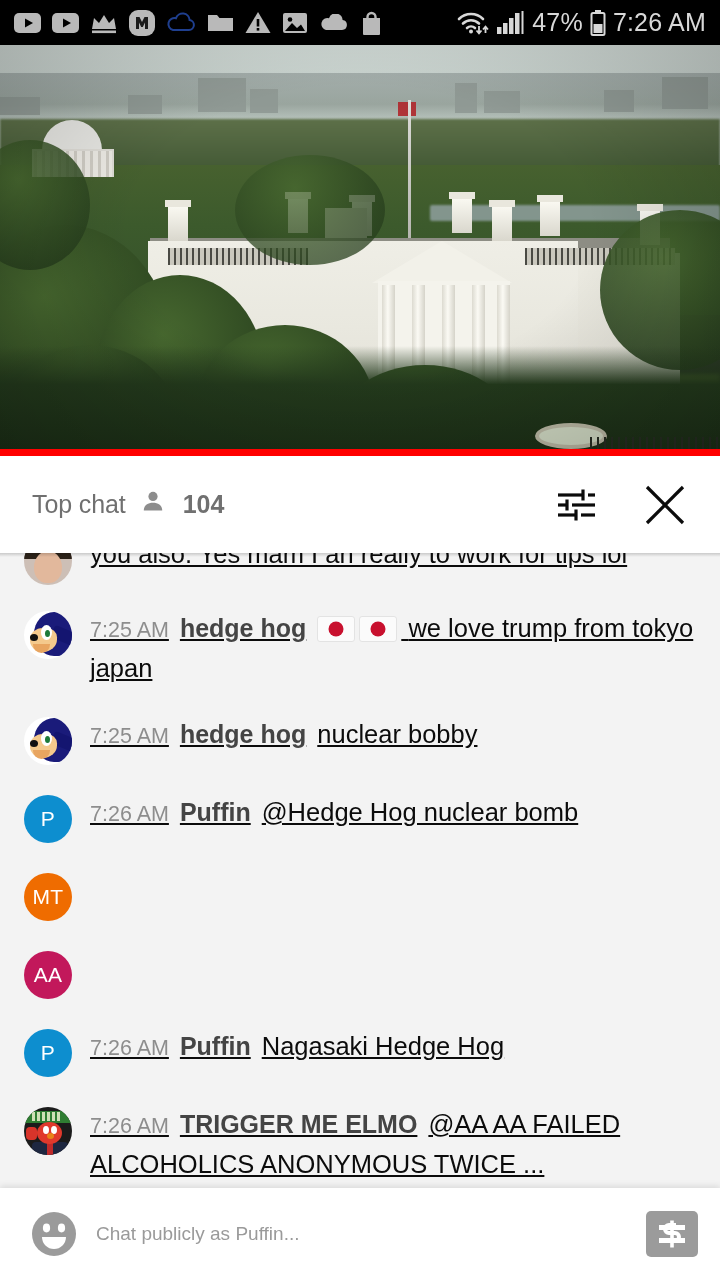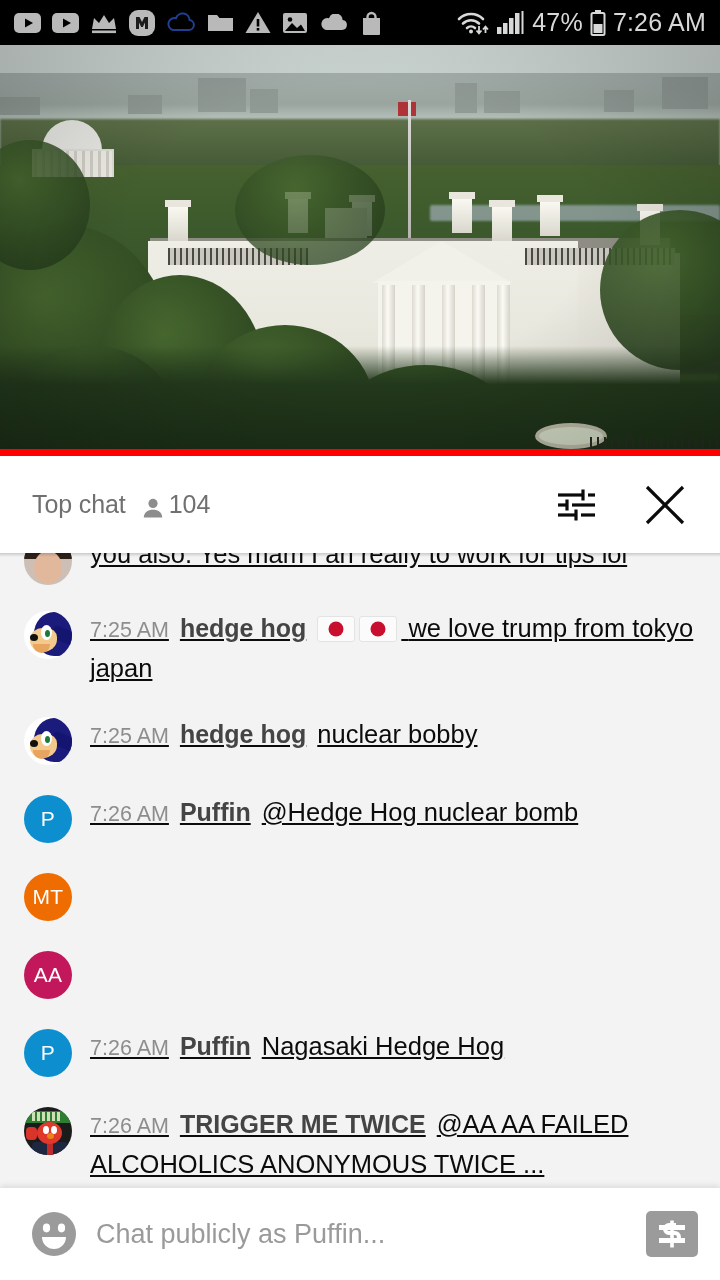--- a/index.html
+++ b/index.html
@@ -152,21 +152,21 @@
   
   .chat-header {
     flex:0 0 97px; background:#ffffff;
     display:flex; align-items:center; padding:0 22px 0 32px;
     position:relative; z-index:5;
   }
   .ch-texts { flex:1 1 auto; display:flex; flex-direction:column; gap:6px; }
   .ch-title { font-size:31px; color:#111111; font-weight:400; line-height:1.05; letter-spacing:-0.2px;}
   .ch-sub { display:flex; align-items:center; gap:16px; }
   .ch-sub-label { font-size:25px; color:#707070; letter-spacing:-0.1px;}
-  .ch-viewers { display:flex; align-items:flex-end; gap:5px; }
+  .ch-viewers { display:flex; align-items:flex-start; gap:19px;font-weight:bold; }
   .ch-viewers-count { font-size:25px; color:#707070; }
   .ch-actions { display:flex; align-items:center; gap:44px; padding-right:10px;}
   .icon-btn { display:flex; align-items:center; justify-content:center; cursor:pointer; }
 
   
   .chat-list {
     flex:1 1 auto; background:#f3f3f3; overflow:hidden; position:relative;
     padding-top:0px;
   }
   .chat-list::before{
@@ -250,21 +250,21 @@
   
   .input-bar {
     flex:0 0 92px; background:#ffffff;
     display:flex; align-items:center; padding:0 22px 0 28px;
     box-shadow:0 -2px 6px rgba(0,0,0,.10);
     position:relative; z-index:4;
   }
   .smiley { flex:0 0 52px; margin-right:6px; display:flex; align-items:center;}
   .chat-input {
     flex:1 1 auto; border:none; outline:none; background:transparent;
-    font-size:27px; color:#ef4444; font-family:"Liberation Sans", sans-serif;
+    font-size:19px; color:#ef4444; font-family:"Liberation Sans", sans-serif;
     padding:0 10px;
   }
   .chat-input::placeholder { color:#9a9a9a; opacity:1;}
   .superchat-btn {
     flex:0 0 52px; width:52px; height:46px; border-radius:5px;
     background:#9b9b9b; display:flex; align-items:center; justify-content:center;
     cursor:pointer; margin-left:8px;
   }
 </style>
 </head>
@@ -511,21 +511,21 @@
           <div class="e-green"></div>
           <div class="e-green-txt"></div>
           <div class="e-suit"></div>
           <div class="e-tie"></div>
           <div class="e-head"></div>
           <div class="e-eye1"></div>
           <div class="e-eye2"></div>
           <div class="e-nose"></div>
           <div class="e-hand"></div>
         </div>
-        <div class="msg-body"><span class="ts">7:26 AM</span><span class="author">TRIGGER ME TWICE</span><span class="msg-text">@AA AA FAILED ALCOHOLICS ANONYMOUS TWICE ...</span></div>
+        <div class="msg-body"><span class="ts">7:26 AM</span><span class="author">TRIGGER ME ELMO</span><span class="msg-text">@AA AA FAILED ALCOHOLICS ANONYMOUS TWICE ...</span></div>
       </div>
     </div>
 
   <div class="input-bar">
     <div class="smiley">
       <svg width="52" height="52" viewBox="0 0 52 52">
         <circle cx="26" cy="26" r="22" fill="#9b9b9b"></circle>
         <ellipse cx="18.5" cy="20" rx="3.6" ry="4.4" fill="#ffffff"></ellipse>
         <ellipse cx="33.5" cy="20" rx="3.6" ry="4.4" fill="#ffffff"></ellipse>
         <path d="M14 29 a12 12 0 0 0 24 0 Z" fill="#ffffff"></path>

